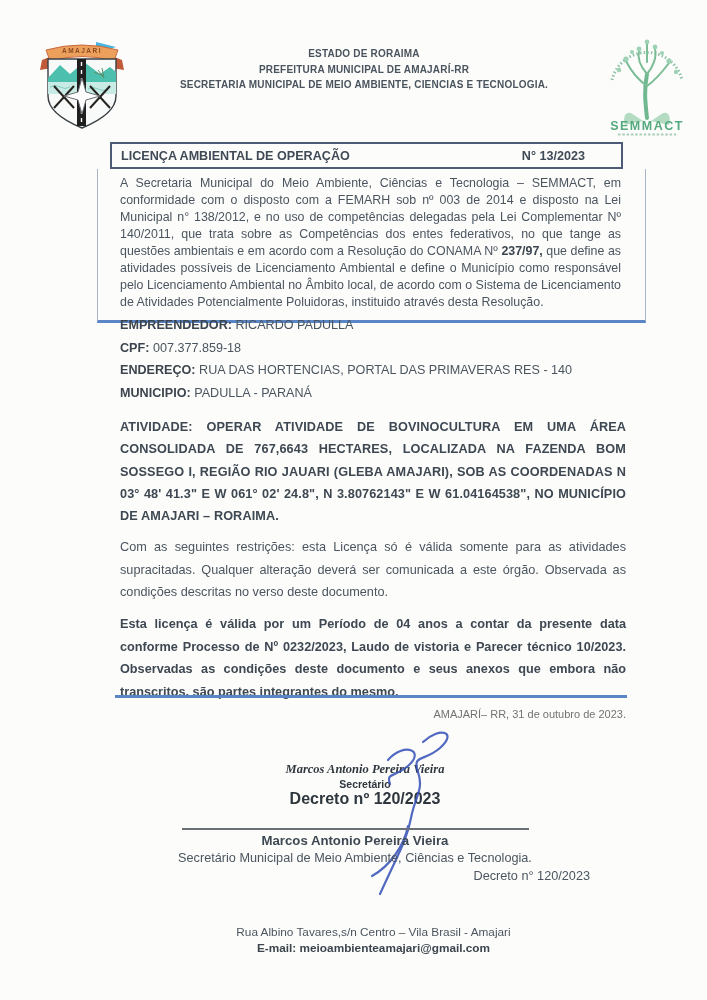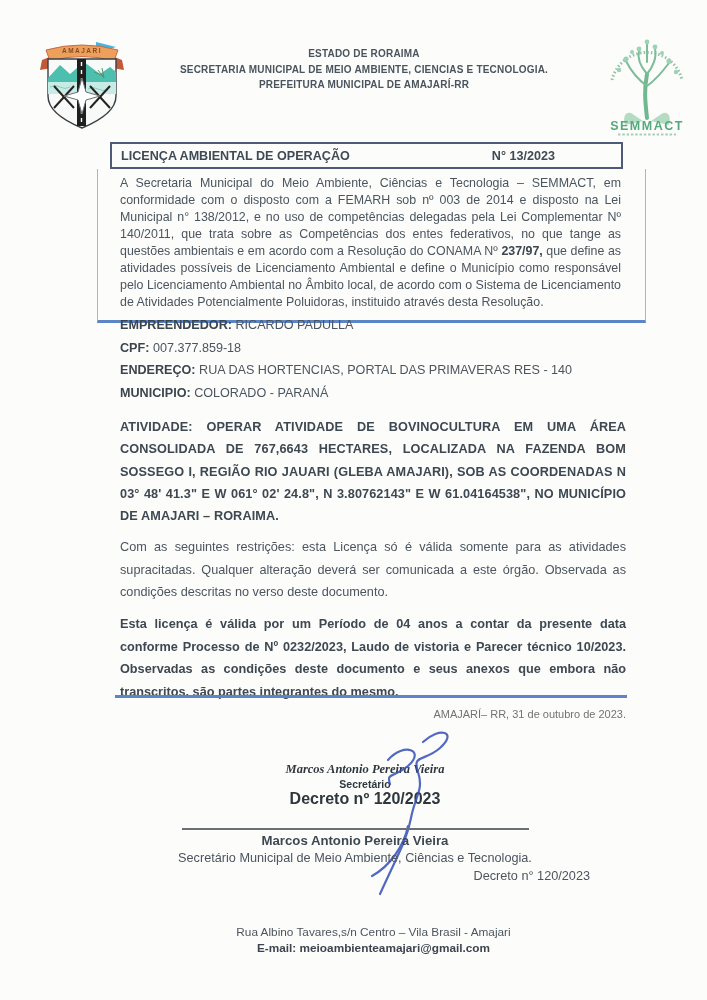--- a/index.html
+++ b/index.html
@@ -8,21 +8,21 @@
 
   
   .crest{position:absolute;left:36px;top:38px;width:92px;height:94px;}
   .hdr-text{position:absolute;left:118px;top:46px;width:492px;text-align:center;
             font-weight:bold;font-size:10px;line-height:15.5px;color:#4a545e;letter-spacing:.2px;}
   .logo{position:absolute;left:596px;top:30px;width:102px;height:108px;}
 
   
   .title-box{position:absolute;left:110px;top:142px;width:513px;height:27px;box-sizing:border-box;
              border:2px solid #4d5b76;display:flex;align-items:center;justify-content:space-between;
-             padding:0 66px 0 9px;font-weight:bold;font-size:12.6px;color:#3f4a56;background:#fcfcfa;gap:25px;}
+             padding:0 36px 0 9px;font-weight:bold;font-size:12.6px;color:#3f4a56;background:#fcfcfa;gap:25px;}
 
   
   .intro-box{position:absolute;left:97px;top:169px;width:549px;box-sizing:border-box;
              border-left:1px solid #a9b6c8;border-right:1px solid #a9b6c8;border-bottom:3px solid #5a86c8;
              padding:6px 24px 9px 22px;}
   .intro-box p{margin:0;font-size:12.4px;line-height:17px;text-align:justify;color:#4b5560;}
   .intro-box .hl{font-weight:bold;color:#3c454e;}
 
   
   .fields{position:absolute;left:120px;top:318px;font-size:12.6px;line-height:15px;}
@@ -91,22 +91,22 @@
     <line x1="54" y1="48" x2="74" y2="70" stroke="#26221e" stroke-width="2"></line>
     <line x1="74" y1="48" x2="54" y2="70" stroke="#26221e" stroke-width="2"></line>
 
     <path d="M62,32 l6,8 M66,30 l2,10 M58,34 l10,4" stroke="#5b8f6b" stroke-width="1" fill="none"></path>
 
     <polygon points="46,40 50,54 64,58 50,62 46,76 42,62 28,58 42,54" fill="#ffffff" stroke="#6a6f74" stroke-width="1"></polygon>
   </svg>
 
   <div class="hdr-text">
     <div>ESTADO DE RORAIMA</div>
+    <div>PREFEITURA MUNICIPAL DE AMAJARÍ-RR</div>
     <div>SECRETARIA MUNICIPAL DE MEIO AMBIENTE, CIENCIAS E TECNOLOGIA.</div>
-    <div>PREFEITURA MUNICIPAL DE AMAJARÍ-RR</div>
   </div>
 
   <svg class="logo" viewBox="0 0 102 108">
     <path d="M16,50 A36,36 0 0 1 86,50" fill="none" stroke="#8fc3a8" stroke-width="3" stroke-dasharray="1.5,2.2"></path>
     <path d="M51,88 C49,70 48,60 51,44" stroke="#6fb890" stroke-width="4" fill="none" stroke-linecap="round"></path>
     <path d="M51,56 C41,49 35,41 30,31 M51,56 C61,49 67,41 73,33 M51,44 C45,37 41,29 43,21 M51,44 C57,37 61,27 59,19 M51,32 C51,26 51,20 51,14" stroke="#7cbd97" stroke-width="2" fill="none" stroke-linecap="round"></path>
     <g fill="#9ed2b4">
       <circle cx="30" cy="29" r="2.6"></circle>
         <circle cx="73" cy="31" r="2.6"></circle>
         <circle cx="43" cy="19" r="2.4"></circle>
@@ -140,21 +140,21 @@
     <div class="field-row">
       <span class="field-label">CPF:</span>
       <span class="field-value">007.377.859-18</span>
     </div>
     <div class="field-row">
       <span class="field-label">ENDEREÇO:</span>
       <span class="field-value">RUA DAS HORTENCIAS, PORTAL DAS PRIMAVERAS RES - 140</span>
     </div>
     <div class="field-row">
       <span class="field-label">MUNICIPIO:</span>
-      <span class="field-value">COLORADO - PARANÁ</span>
+      <span class="field-value">PADULLA - PARANÁ</span>
     </div>
   </div>
 
   <p class="para activity">ATIVIDADE: OPERAR ATIVIDADE DE BOVINOCULTURA EM UMA ÁREA CONSOLIDADA DE 767,6643 HECTARES, LOCALIZADA NA FAZENDA BOM SOSSEGO I, REGIÃO RIO JAUARI (GLEBA AMAJARI), SOB AS COORDENADAS N 03° 48' 41.3" E W 061° 02' 24.8", N 3.80762143" E W 61.04164538", NO MUNICÍPIO DE AMAJARI – RORAIMA.</p>
 
   <p class="para restrictions">Com as seguintes restrições: esta Licença só é válida somente para as atividades supracitadas. Qualquer alteração deverá ser comunicada a este órgão. Observada as condições descritas no verso deste documento.</p>
 
   <p class="para validity">Esta licença é válida por um Período de 04 anos a contar da presente data conforme Processo de Nº 0232/2023, Laudo de vistoria e Parecer técnico 10/2023. Observadas as condições deste documento e seus anexos que embora não transcritos, são partes integrantes do mesmo.</p>
 
   <div class="blue-rule"></div>

